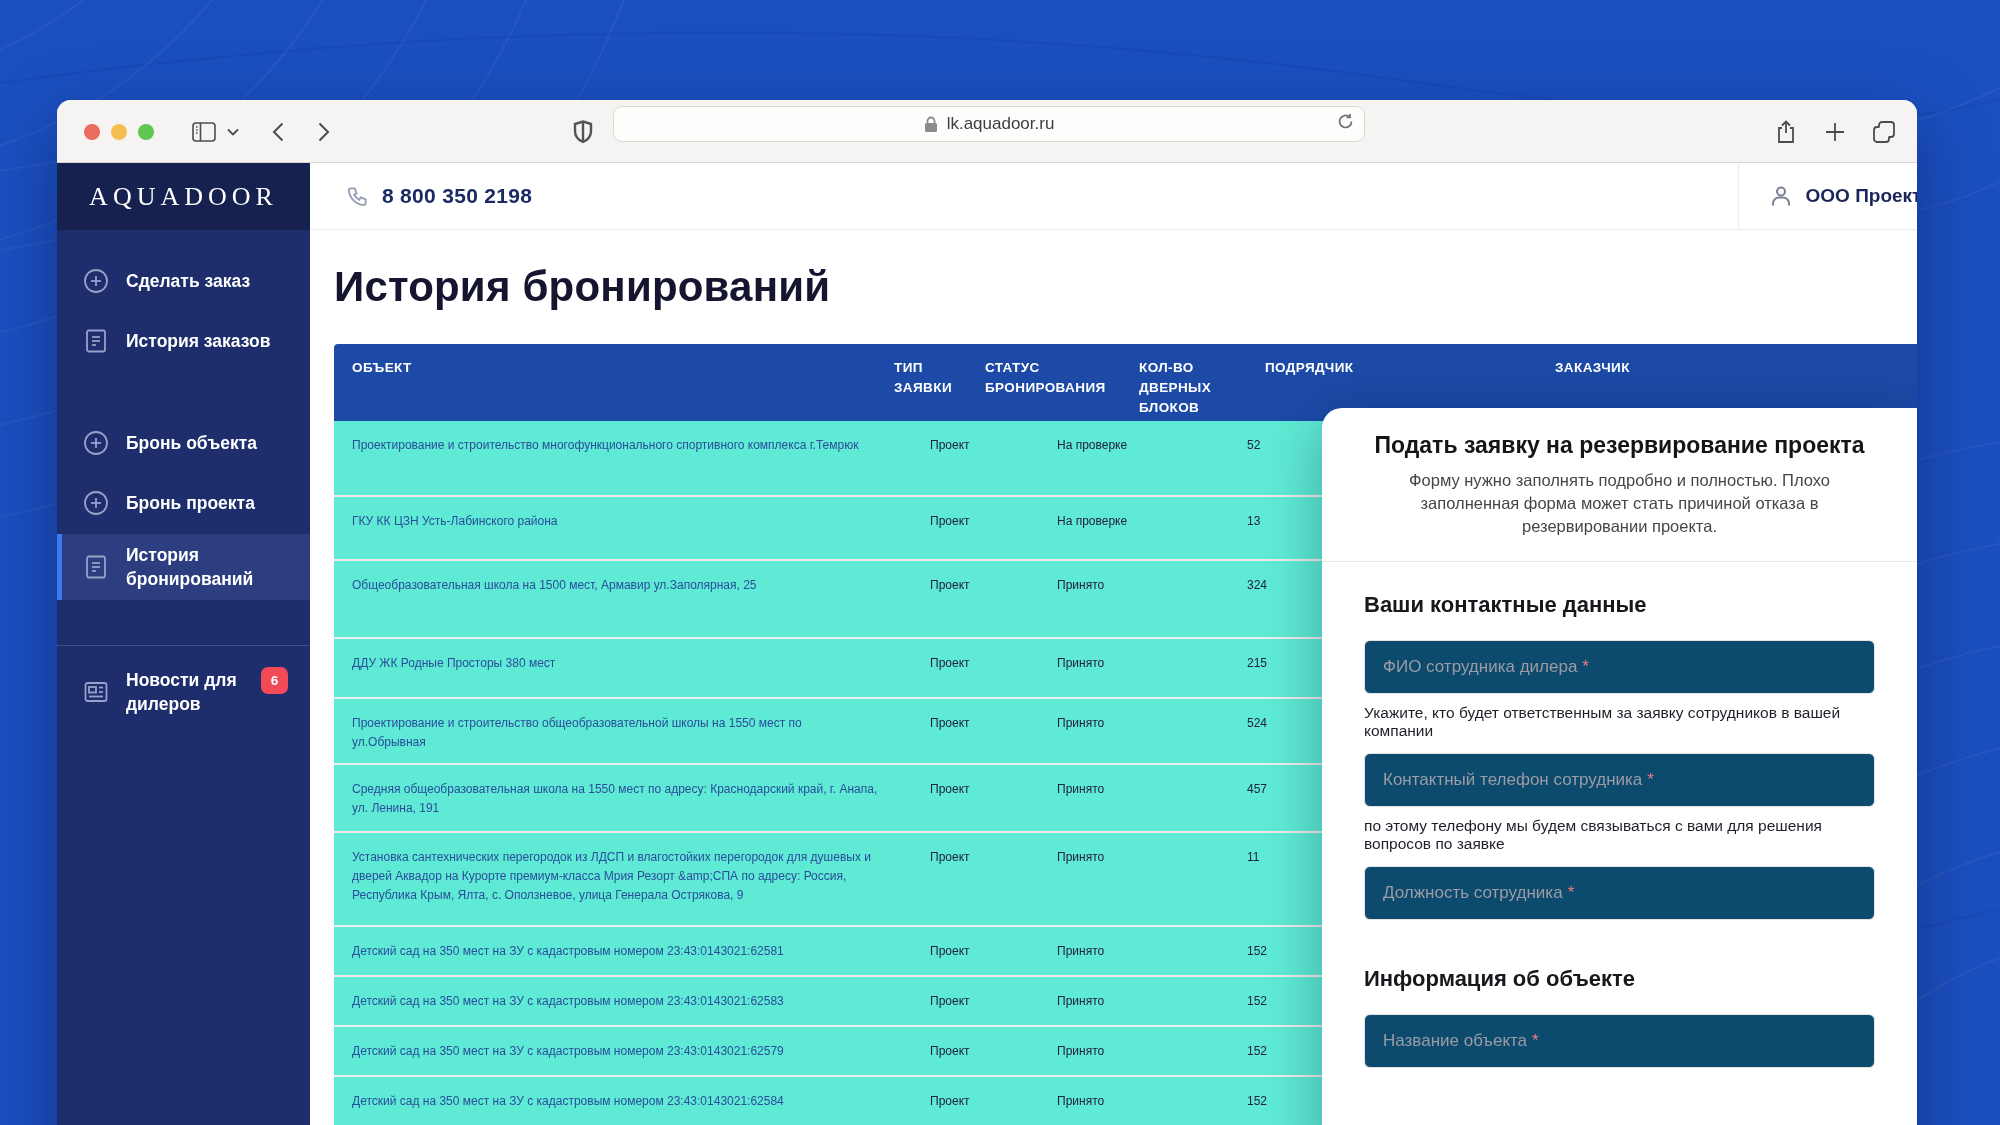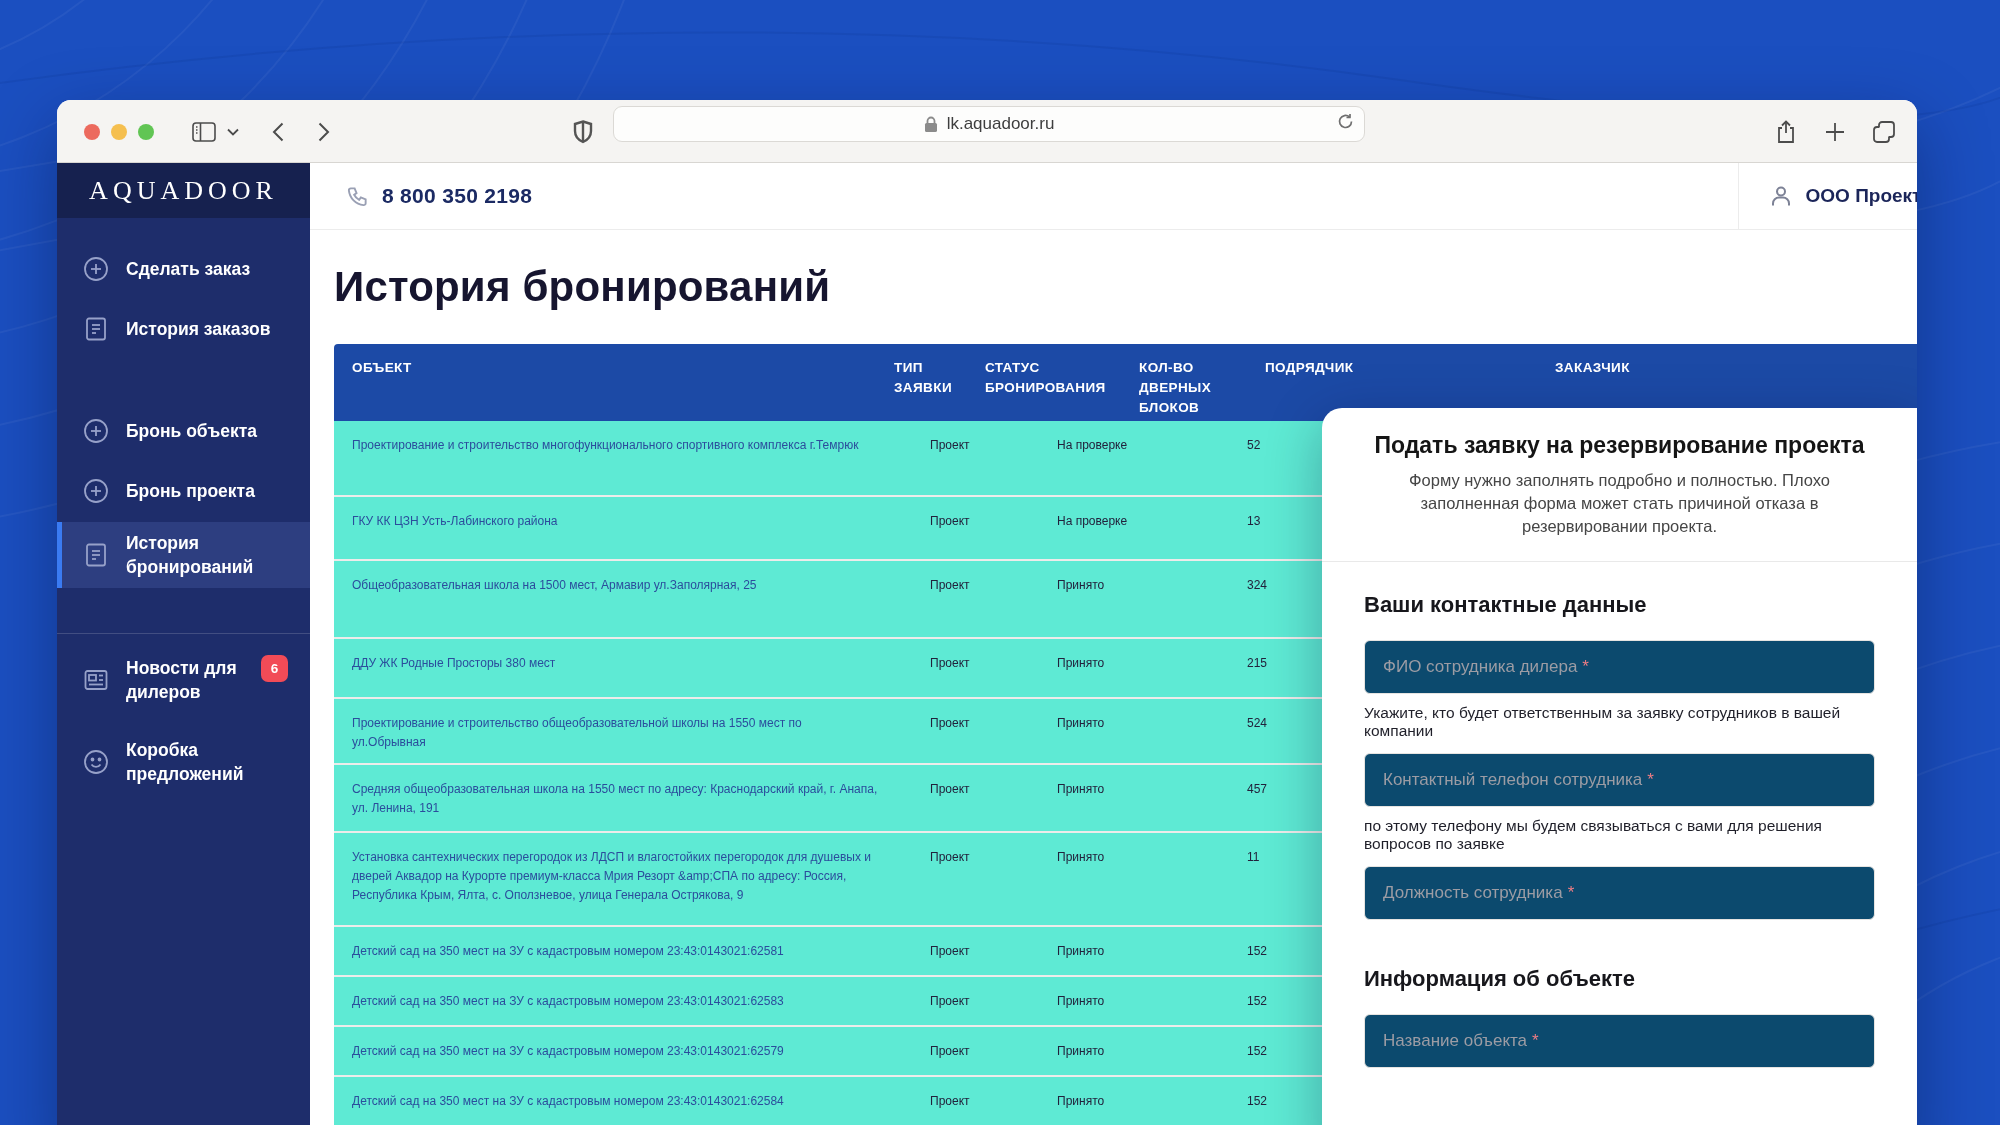--- a/index.html
+++ b/index.html
@@ -25,21 +25,21 @@
             background:#fdfdfc; border:1px solid #dbd9d5; border-radius:9px;
             display:flex; align-items:center; justify-content:center; gap:9px; color:#474747; }
   .urlbar .url-text { font-size:17px; color:#3e3e3e; }
   .urlbar .reload { position:absolute; right:10px; top:6px; color:#6f6f6f; }
 
   
   .app { position:absolute; top:63px; left:0; right:0; bottom:0; display:flex; }
 
   
   .sidebar { width:253px; background:#1e2d6b; flex:0 0 253px; display:flex; flex-direction:column; }
-  .logo { height:55px; background:#16214f; color:#fff; display:flex; align-items:center; justify-content:center;
+  .logo { height:67px; background:#16214f; color:#fff; display:flex; align-items:center; justify-content:center;
           font-family:"Liberation Serif", serif; font-size:26px; letter-spacing:5px; font-weight:400; }
   #sidebar-nav { padding-top:28px; }
   .nav-item { position:relative; height:46px; display:flex; align-items:center; padding:0 24px 0 26px;
               color:#fff; font-size:17.5px; font-weight:700; line-height:24px; cursor:pointer; }
   .nav-item .nav-ic { flex:0 0 26px; margin-right:17px; color:#97a1c9; display:flex; }
   .nav-item:nth-child(2) { margin-top:14px; }
   .nav-item:nth-child(3) { margin-top:56px;text-align:right; }
   .nav-item:nth-child(4) { margin-top:14px; }
   .nav-item.active { margin-top:8px; height:66px; background:#2d3e80; border-left:5px solid #3a7bf2; padding-left:21px; }
   .nav-divider { height:1px; background:rgba(255,255,255,.16); margin-top:45px; }
@@ -260,31 +260,20 @@
                   <rect x="2.5" y="4" width="21" height="18" rx="2"></rect>
                   <rect x="6" y="8" width="7" height="5.5"></rect>
                   <line x1="16" y1="8.5" x2="20" y2="8.5"></line>
                   <line x1="16" y1="13" x2="20" y2="13"></line>
                   <line x1="6" y1="17.5" x2="20" y2="17.5"></line>
                 </svg>
               </span>
               <span>Новости для дилеров</span>
               <span class="badge">6</span>
             </div>
-            <div class="nav-item smile">
-              <span class="nav-ic">
-                <svg width="26" height="26" viewBox="0 0 26 26" fill="none" stroke="currentColor" stroke-width="1.8">
-                  <circle cx="13" cy="13" r="11"></circle>
-                  <circle cx="9.5" cy="10.5" r="1" fill="currentColor"></circle>
-                  <circle cx="16.5" cy="10.5" r="1" fill="currentColor"></circle>
-                  <path d="M8.5 15.5a5.5 5.5 0 0 0 9 0"></path>
-                </svg>
-              </span>
-              <span>Коробка предложений</span>
-            </div>
           </nav>
       </aside>
 
       <div class="main">
         <div class="main-header">
           <div class="phone-group">
             <span class="ic">
               <svg width="23" height="23" viewBox="0 0 24 24" fill="none" stroke="currentColor" stroke-width="2">
                 <path d="M5 3.5h4l2 5-2.5 1.7a12 12 0 0 0 5.3 5.3L15.5 13l5 2v4a2 2 0 0 1-2.2 2A17 17 0 0 1 3 5.7 2 2 0 0 1 5 3.5z"></path>
               </svg>

